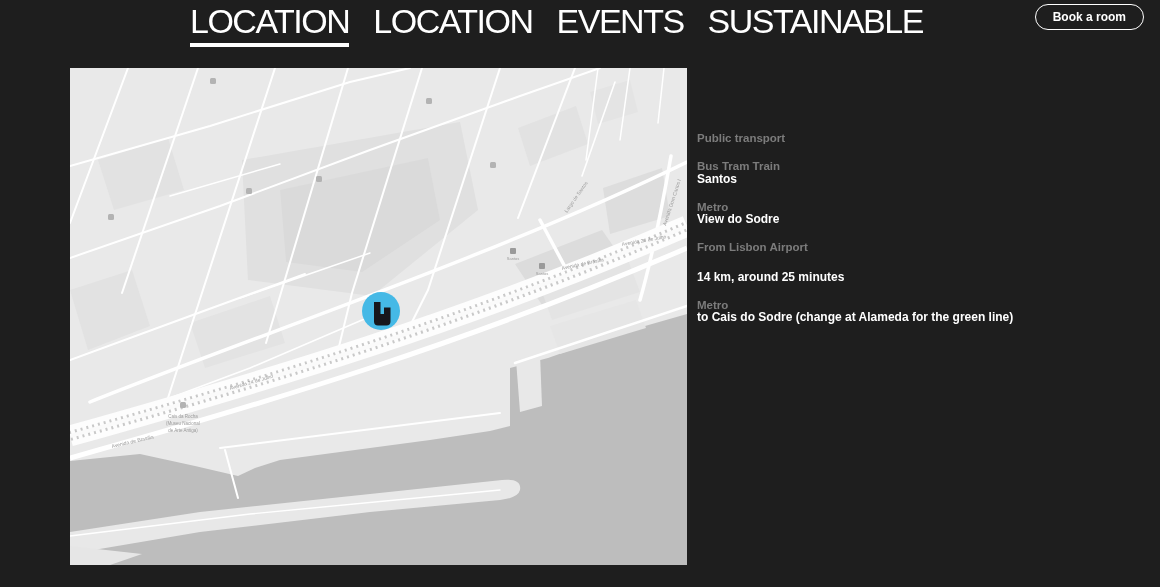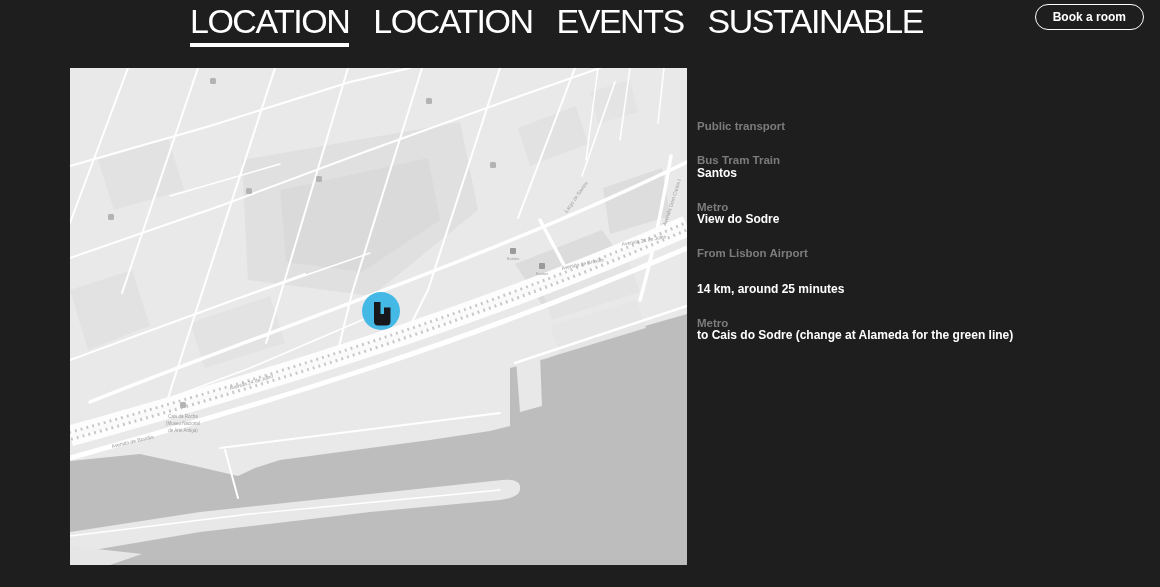--- a/index.html
+++ b/index.html
@@ -18,22 +18,22 @@
   #book-btn{top:4px;right:16px;}
   #viewmap-btn{left:697px;top:532px;}
 
   
   #map{position:absolute;left:70px;top:68px;width:617px;height:497px;background:#e9e9e9;cursor:grab;}
   #map svg{display:block;}
 
   
   #info{position:absolute;left:697px;top:74px;width:450px;color:#fff;}
   .address{font-size:13.5px;font-weight:700;line-height:15px;max-width:300px;}
-  .pt-heading{margin-top:46px;color:#7c7c7c;font-weight:700;font-size:11.5px;line-height:12px;}
-  .group{margin-top:23px;}
+  .pt-heading{margin-top:58px;color:#7c7c7c;font-weight:700;font-size:11.5px;line-height:12px;}
+  .group{margin-top:17px;}
   .glabel{color:#7c7c7c;font-weight:700;font-size:11.5px;line-height:11.5px;}
   .gvalue{color:#fff;font-weight:700;font-size:12px;line-height:12px;}
 </style>
 </head>
 <body>
 
 <div id="stage">
 
   <div class="nav">
     <div class="nav-item active">LOCATION</div>

